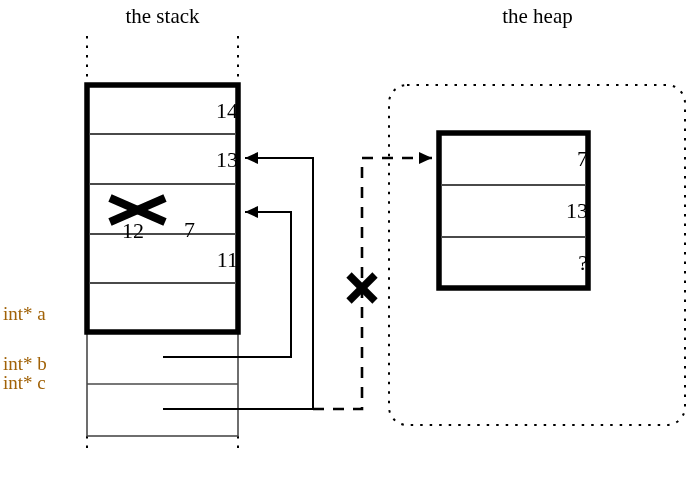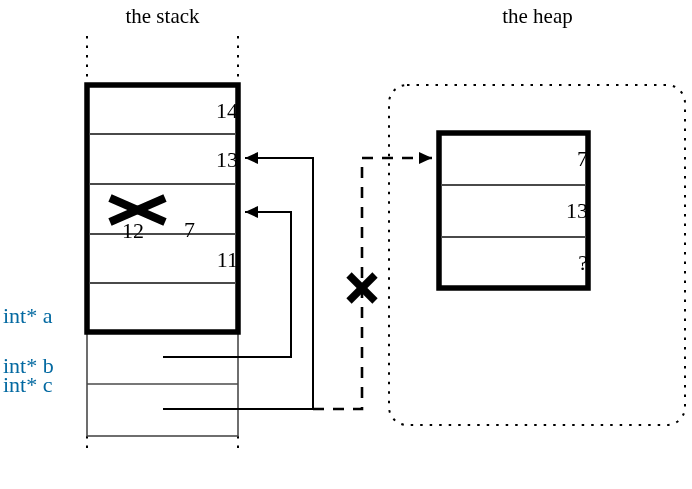--- a/index.html
+++ b/index.html
@@ -34,22 +34,22 @@
     position: absolute;
     font-family: "Liberation Serif", "DejaVu Serif", serif;
     font-size: 22px;
     color: #000000;
     white-space: nowrap;
     text-align: right;
   }
   .var-label {
     position: absolute;
     font-family: "Liberation Serif", "DejaVu Serif", serif;
-    font-size: 22px;
-    color: #0369a1;
+    font-size: 19px;
+    color: #a16207;
     white-space: nowrap;
   }
   .struck {
     position: absolute;
     font-family: "Liberation Serif", "DejaVu Serif", serif;
     font-size: 22px;
     color: #000000;
     white-space: nowrap;
     margin-top: 20px;
   }

